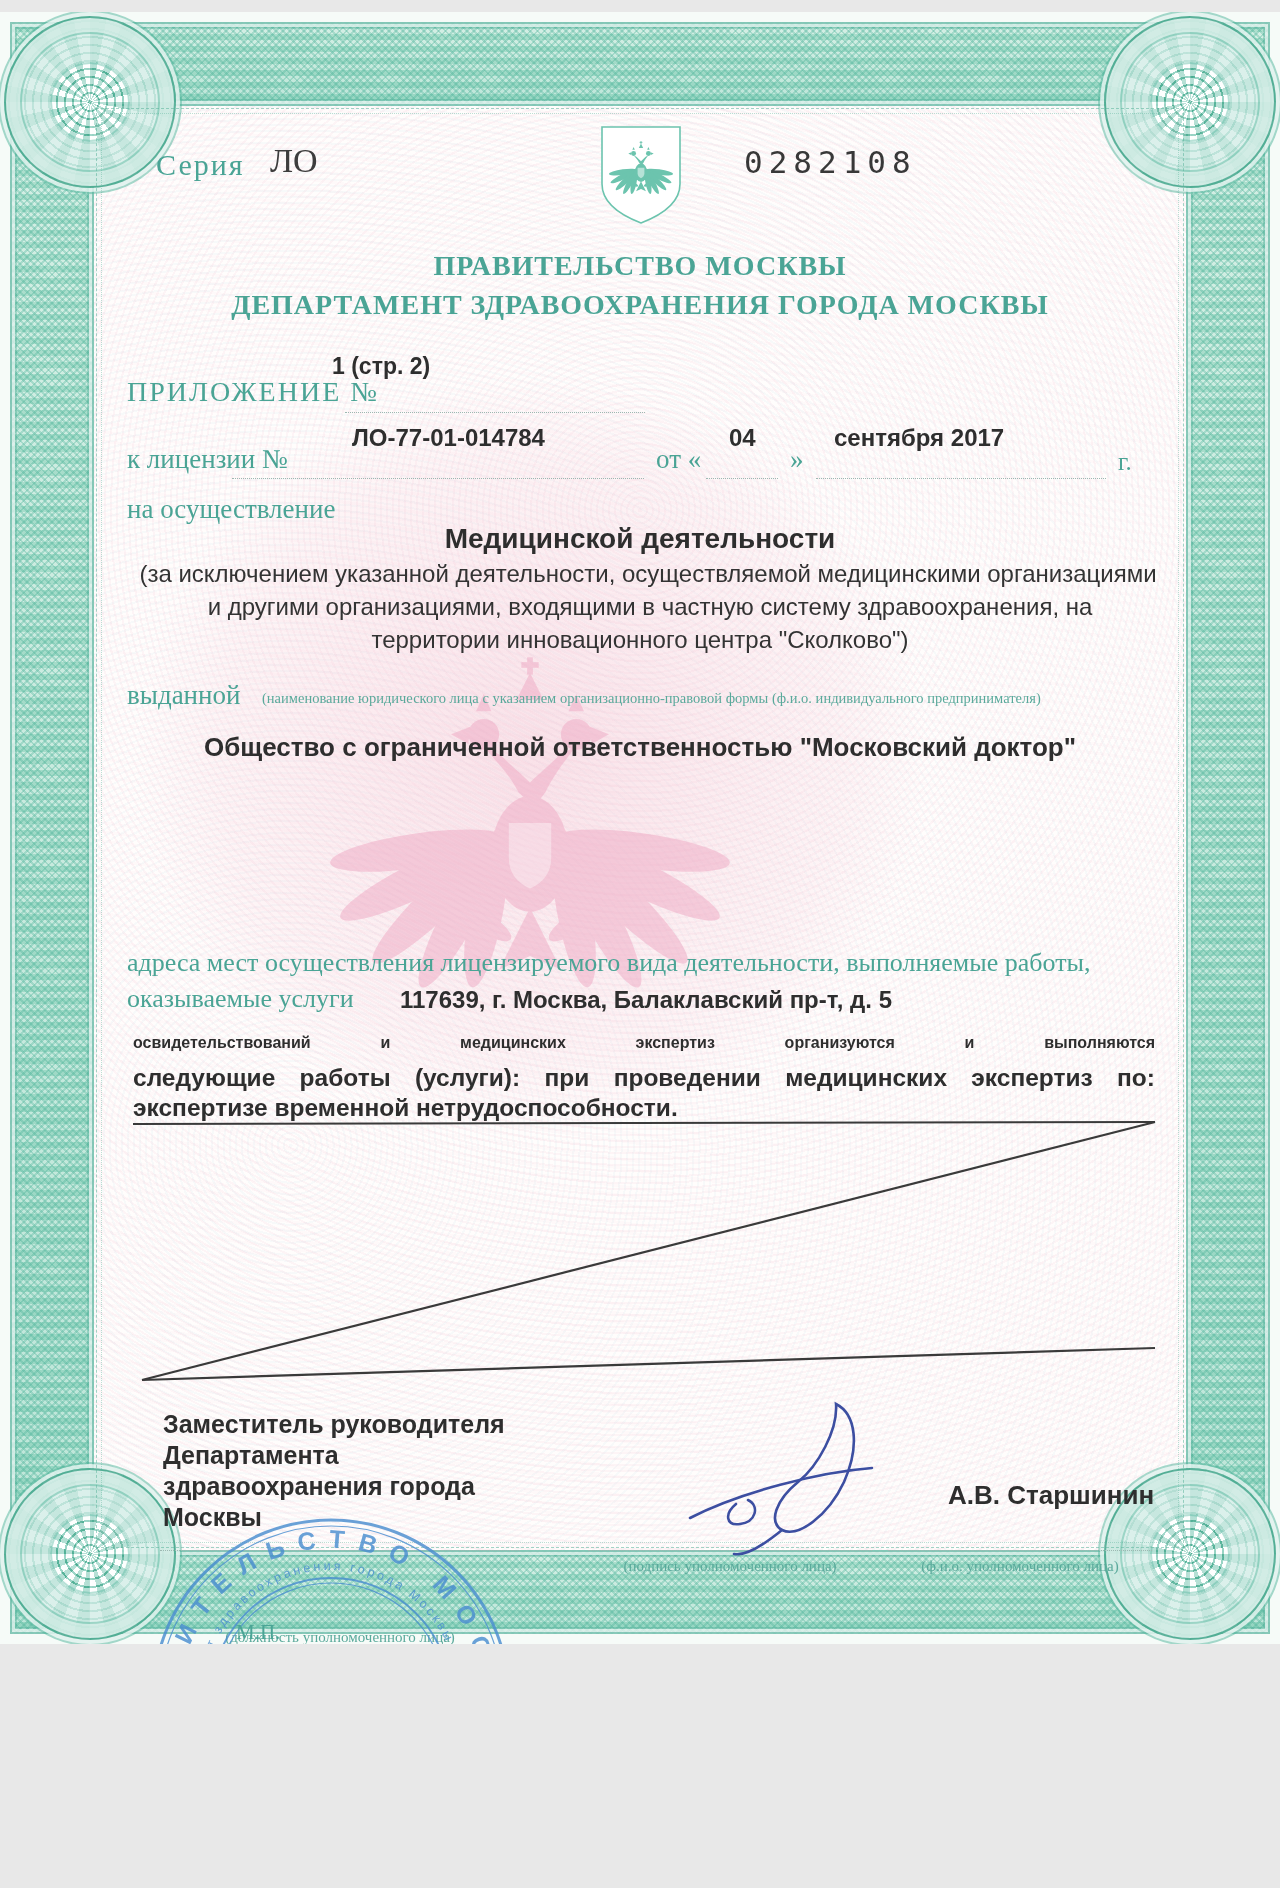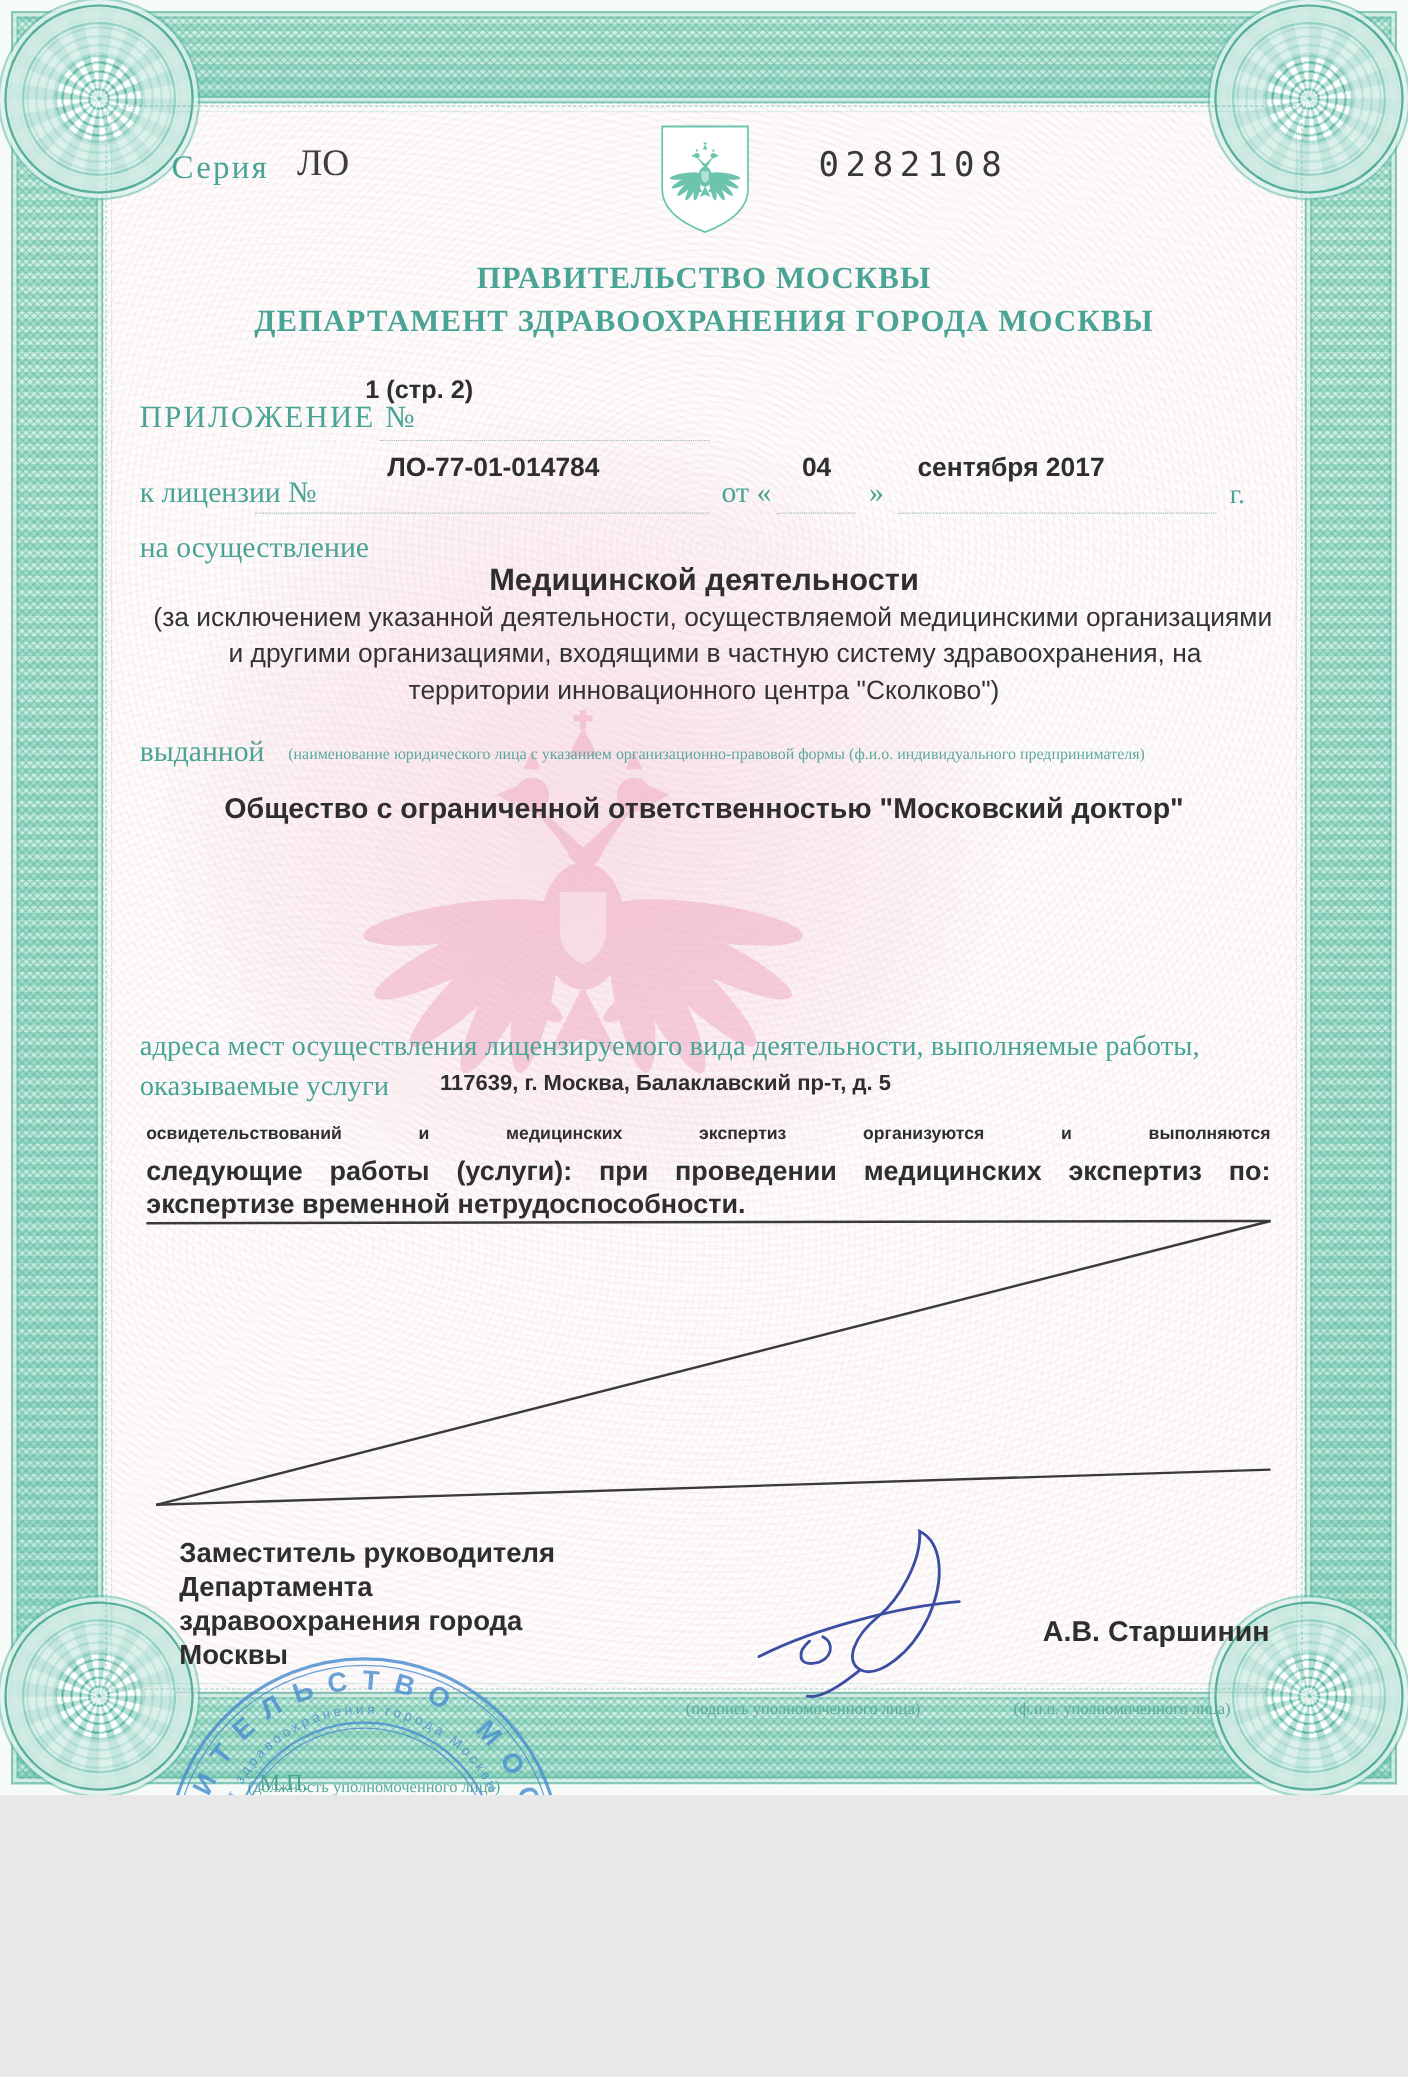--- a/index.html
+++ b/index.html
@@ -1,17 +1,17 @@
 <!DOCTYPE html>
 <html><head>
 <meta charset="utf-8">
 <style>
   html,body{margin:0;padding:0;background:#e8e8e8;}
   .page{
-    position:relative;width:1280px;height:1632px;margin:0 auto;
+    position:relative;width:1280px;height:1632px;margin:12px auto;
     background:#f6fbf8;overflow:hidden;
     font-family:"Liberation Sans",sans-serif;
   }
   
   .band{
     position:absolute;
     background:
       repeating-linear-gradient(45deg, rgba(77,179,154,.32) 0 2px, transparent 2px 5px),
       repeating-linear-gradient(-45deg, rgba(77,179,154,.32) 0 2px, transparent 2px 5px),
       repeating-linear-gradient(0deg, rgba(255,255,255,.30) 0 6px, rgba(127,203,180,.30) 6px 12px),
@@ -159,21 +159,21 @@
   <div class="ctr" style="top:548px;font-size:24px;color:#333;padding-left:16px;">(за исключением указанной деятельности, осуществляемой медицинскими организациями</div>
   <div class="ctr" style="top:581px;font-size:24px;color:#333;padding-left:20px;">и другими организациями, входящими в частную систему здравоохранения, на</div>
   <div class="ctr" style="top:614px;font-size:24px;color:#333;">территории инновационного центра "Сколково")</div>
 
   <div class="abs teal" style="left:127px;top:668px;font-size:27px;">выданной</div>
   <div class="abs cap" style="left:262px;top:678px;font-size:14.5px;">(наименование юридического лица с указанием организационно-правовой формы  (ф.и.о. индивидуального предпринимателя)</div>
   <div class="ctr ink" style="top:720px;font-size:26px;">Общество с ограниченной ответственностью "Московский доктор"</div>
 
   <div class="abs teal" style="left:127px;top:936px;font-size:26px;">адреса мест осуществления лицензируемого вида деятельности, выполняемые работы,</div>
   <div class="abs teal" style="left:127px;top:972px;font-size:26px;">оказываемые услуги</div>
-  <div class="abs ink" style="left:400px;top:974px;font-size:20px;">117639, г. Москва, Балаклавский пр-т, д. 5</div>
+  <div class="abs ink" style="left:400px;top:974px;font-size:24px;">117639, г. Москва, Балаклавский пр-т, д. 5</div>
 
   <div class="abs ink" style="left:133px;top:1022px;width:1022px;font-size:16px;text-align:justify;text-align-last:justify;">освидетельствований и медицинских экспертиз организуются и выполняются</div>
   <div class="abs ink" style="left:133px;top:1052px;width:1022px;font-size:24.5px;text-align:justify;text-align-last:justify;">следующие работы (услуги): при проведении медицинских экспертиз по:</div>
   <div class="abs ink" style="left:133px;top:1082px;font-size:24.5px;">экспертизе временной нетрудоспособности.</div>
 
   <svg class="abs" style="left:0;top:0;" width="1280" height="1888" viewBox="0 0 1280 1888" pointer-events="none">
     <line x1="133" y1="1112" x2="1155" y2="1110" stroke="#3a3a3a" stroke-width="2.2"></line>
     <line x1="1155" y1="1110" x2="142" y2="1368" stroke="#3a3a3a" stroke-width="2.2"></line>
     <line x1="142" y1="1368" x2="1155" y2="1336" stroke="#3a3a3a" stroke-width="2.2"></line>
   </svg>

